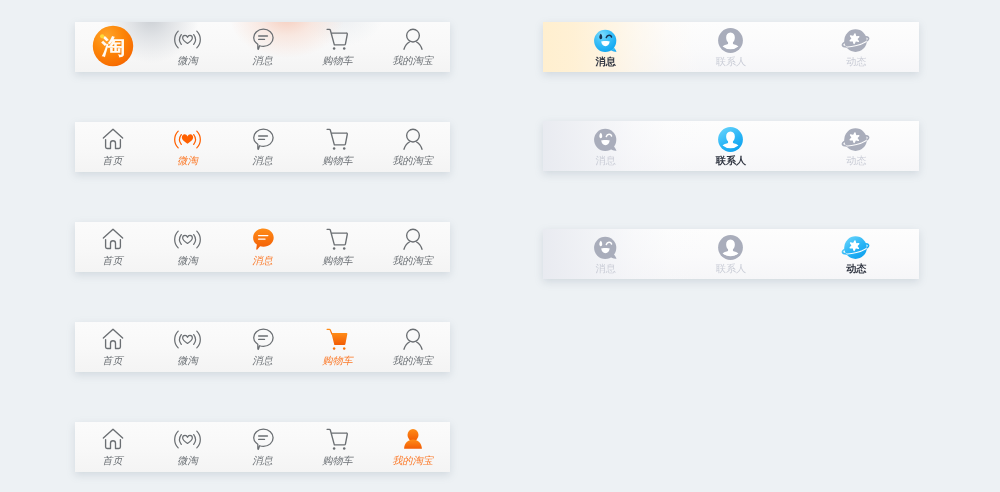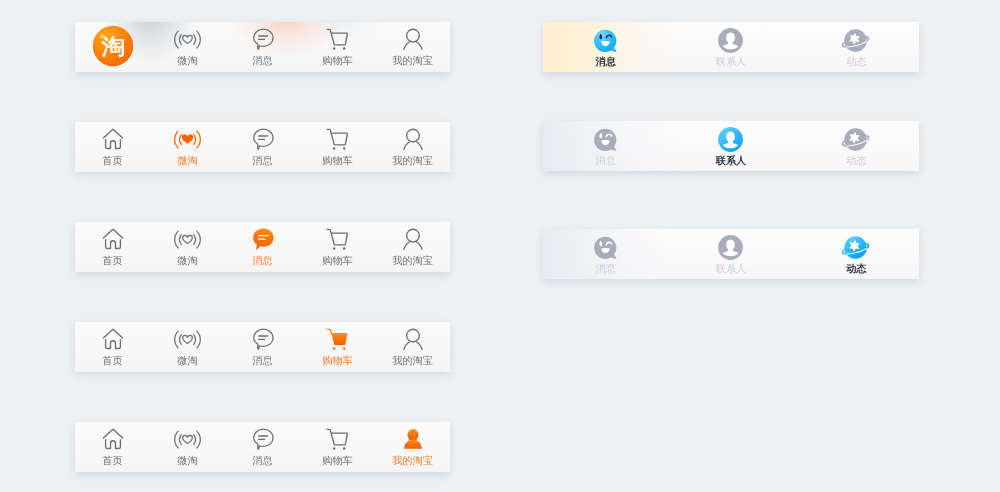--- a/index.html
+++ b/index.html
@@ -27,21 +27,21 @@
   .tb-bar-wash{
     background:
       radial-gradient(48px 46px at 76px -5px, rgba(201,205,210,.98) 0%, rgba(208,212,217,.62) 42%, rgba(224,227,231,0) 100%),
       radial-gradient(58px 42px at 212px -6px, rgba(245,201,184,.95) 0%, rgba(247,214,200,.52) 46%, rgba(250,232,224,0) 100%),
       radial-gradient(42px 32px at 268px -8px, rgba(220,226,231,.5) 0%, rgba(232,236,239,0) 100%),
       linear-gradient(180deg,#fbfbfb 0%,#f8f8f8 55%,#f4f4f4 100%);
   }
   .tb-tab{position:relative;}
   .tb-tab .ico{position:absolute;left:0;right:0;top:6px;height:22px;}
   .tb-tab .lbl{position:absolute;left:0;right:0;top:34px;margin:0;
-     font-size:10.2px;line-height:11px;color:#6c7176;text-align:center;}
+     font-size:10.2px;line-height:11px;color:#6c7176;text-align:center;font-style:italic;}
   .tb-tab .lbl-active{color:#fb7a2a;}
   .logo-tab{position:relative;}
   .logo-wrap{position:absolute;left:0;right:0;top:3px;display:flex;align-items:center;justify-content:center;}
 
   
   .qq-bar{left:543px;width:376px;height:50px;
     background:linear-gradient(180deg,#fcfcfd 0%,#fafafb 55%,#f6f6f8 100%);
     box-shadow:0 3px 8px rgba(116,132,150,.22);
   }
   .qq-bar-cool{

